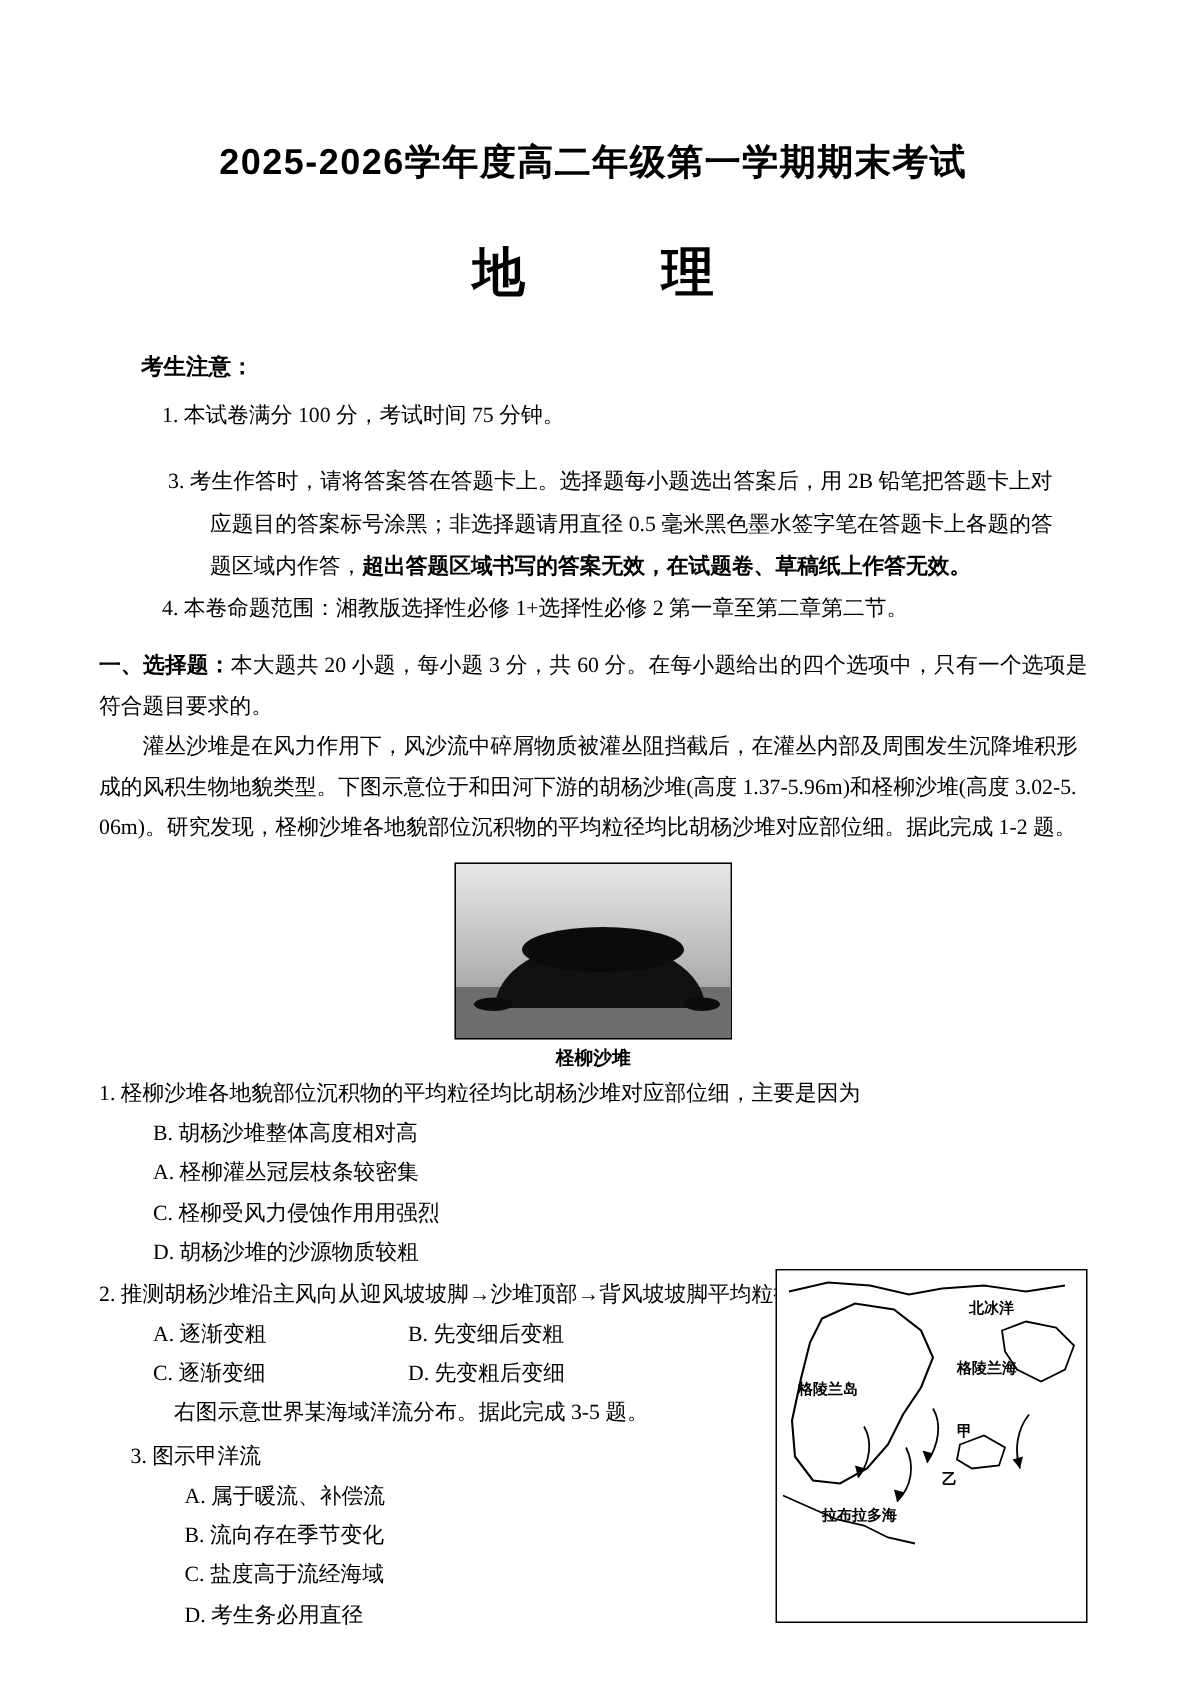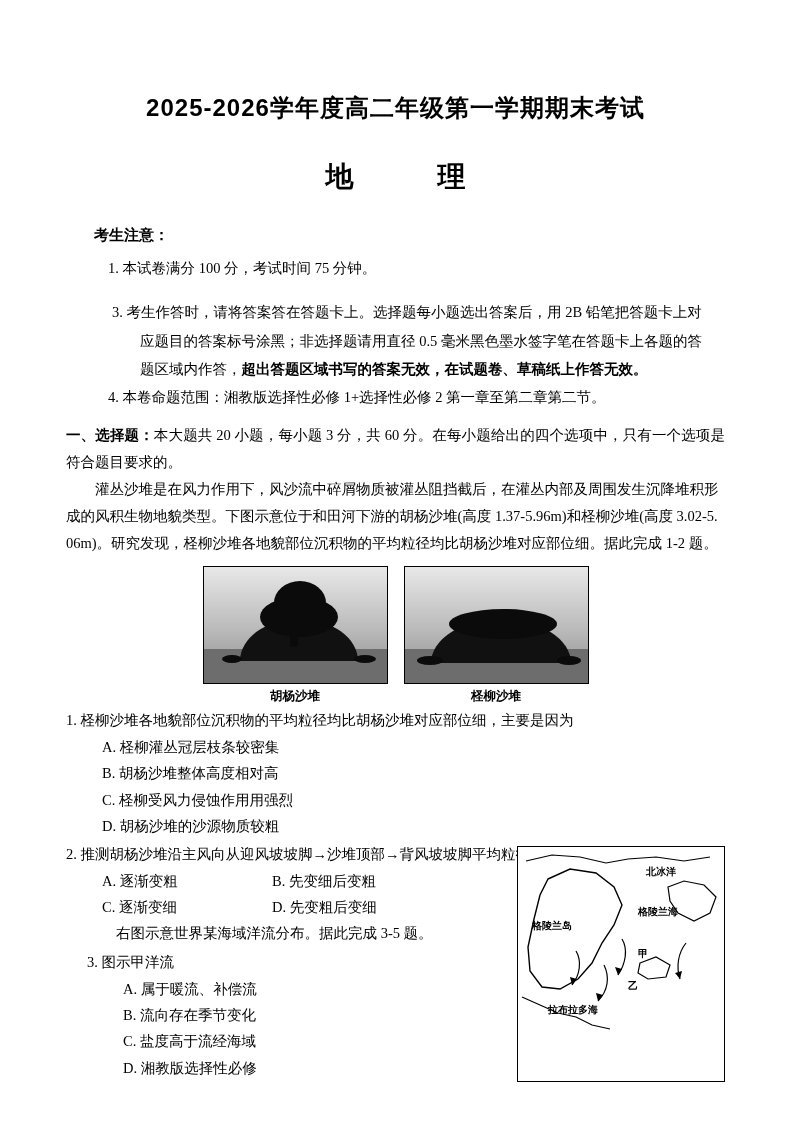--- a/index.html
+++ b/index.html
@@ -29,21 +29,21 @@
     font-weight: bold;
     font-size: 24px;
     letter-spacing: 1px;
     margin-top: 92px;
     white-space: nowrap;
   }
   .subject {
     text-align: center;
     font-family: "Liberation Sans", "DejaVu Sans", sans-serif;
     font-weight: bold;
-    font-size: 28px;
+    font-size: 35px;
     letter-spacing: 28px;
     margin-top: 34px;
     padding-left: 28px;
   }
   .notice-head {
     font-family: "Liberation Sans", "DejaVu Sans", sans-serif;
     font-weight: bold;
     font-size: 15px;
     margin-top: 30px;
     margin-left: 28px;
@@ -195,70 +195,57 @@
 
     <div class="section-head">
       <span class="bold">一、选择题：</span><span>本大题共 20 小题，每小题 3 分，共 60 分。在每小题给出的四个选项中，只有一个选项是符合题目要求的。</span>
     </div>
 
     <div class="para">灌丛沙堆是在风力作用下，风沙流中碎屑物质被灌丛阻挡截后，在灌丛内部及周围发生沉降堆积形</div>
     <div class="para" style="text-indent:0">成的风积生物地貌类型。下图示意位于和田河下游的胡杨沙堆(高度 1.37-5.96m)和柽柳沙堆(高度 3.02-5.</div>
     <div class="para" style="text-indent:0">06m)。研究发现，柽柳沙堆各地貌部位沉积物的平均粒径均比胡杨沙堆对应部位细。据此完成 1-2 题。</div>
 
     <div class="figs">
-      <div class="fig">
-        <div class="fig-img">
-          <div class="sky"></div>
-          <div class="ground"></div>
-          <div class="mound" style="left:36px;bottom:22px;width:118px;height:42px;"></div>
-          <div class="bush" style="left:56px;bottom:46px;width:78px;height:40px;"></div>
-          <div class="bush" style="left:70px;bottom:58px;width:52px;height:44px;"></div>
-          <div class="bush" style="left:86px;bottom:36px;width:8px;height:42px;border-radius:2px;"></div>
-          <div class="bush" style="left:18px;bottom:20px;width:20px;height:8px;"></div>
-          <div class="bush" style="left:150px;bottom:20px;width:22px;height:8px;"></div>
-        </div>
-        <div class="fig-cap">胡杨沙堆</div>
-      </div>
       <div class="fig">
         <div class="fig-img">
           <div class="sky"></div>
           <div class="ground"></div>
           <div class="mound" style="left:26px;bottom:20px;width:140px;height:44px;"></div>
           <div class="bush" style="left:44px;bottom:44px;width:108px;height:30px;"></div>
           <div class="bush" style="left:12px;bottom:18px;width:26px;height:9px;"></div>
           <div class="bush" style="left:152px;bottom:18px;width:24px;height:9px;"></div>
         </div>
         <div class="fig-cap">柽柳沙堆</div>
       </div>
     </div>
 
     <div class="q">1. 柽柳沙堆各地貌部位沉积物的平均粒径均比胡杨沙堆对应部位细，主要是因为</div>
+    <div class="opt">B. 胡杨沙堆整体高度相对高</div>
     <div class="opt">A. 柽柳灌丛冠层枝条较密集</div>
-    <div class="opt">B. 胡杨沙堆整体高度相对高</div>
     <div class="opt">C. 柽柳受风力侵蚀作用用强烈</div>
     <div class="opt">D. 胡杨沙堆的沙源物质较粗</div>
 
     <div class="q">2. 推测胡杨沙堆沿主风向从迎风坡坡脚→沙堆顶部→背风坡坡脚平均粒径变化状况大致为</div>
     <div class="opt-row">
       <span class="o1">A. 逐渐变粗</span>
       <span>B. 先变细后变粗</span>
     </div>
     <div class="opt-row">
       <span class="o1">C. 逐渐变细</span>
       <span>D. 先变粗后变细</span>
     </div>
 
     <div class="lower">
       <div class="txt-block">
         <div class="para">右图示意世界某海域洋流分布。据此完成 3-5 题。</div>
         <div class="q">3. 图示甲洋流</div>
         <div class="opt">A. 属于暖流、补偿流</div>
         <div class="opt">B. 流向存在季节变化</div>
         <div class="opt">C. 盐度高于流经海域</div>
-        <div class="opt">D. 湘教版选择性必修</div>
+        <div class="opt">D. 考生务必用直径</div>
       </div>
     </div>
 
   </div>
 
   <div class="map-wrap">
     <svg width="206" height="186" viewBox="0 0 206 186">
       <rect x="0" y="0" width="206" height="186" fill="#ffffff"></rect>
 
       <path d="M30 32 L52 22 L78 26 L96 40 L104 58 L96 78 L84 96 L74 116 L60 132 L42 142 L24 140 L12 124 L10 100 L16 72 L22 48 Z" fill="none" stroke="#000" stroke-width="1.4"></path>

